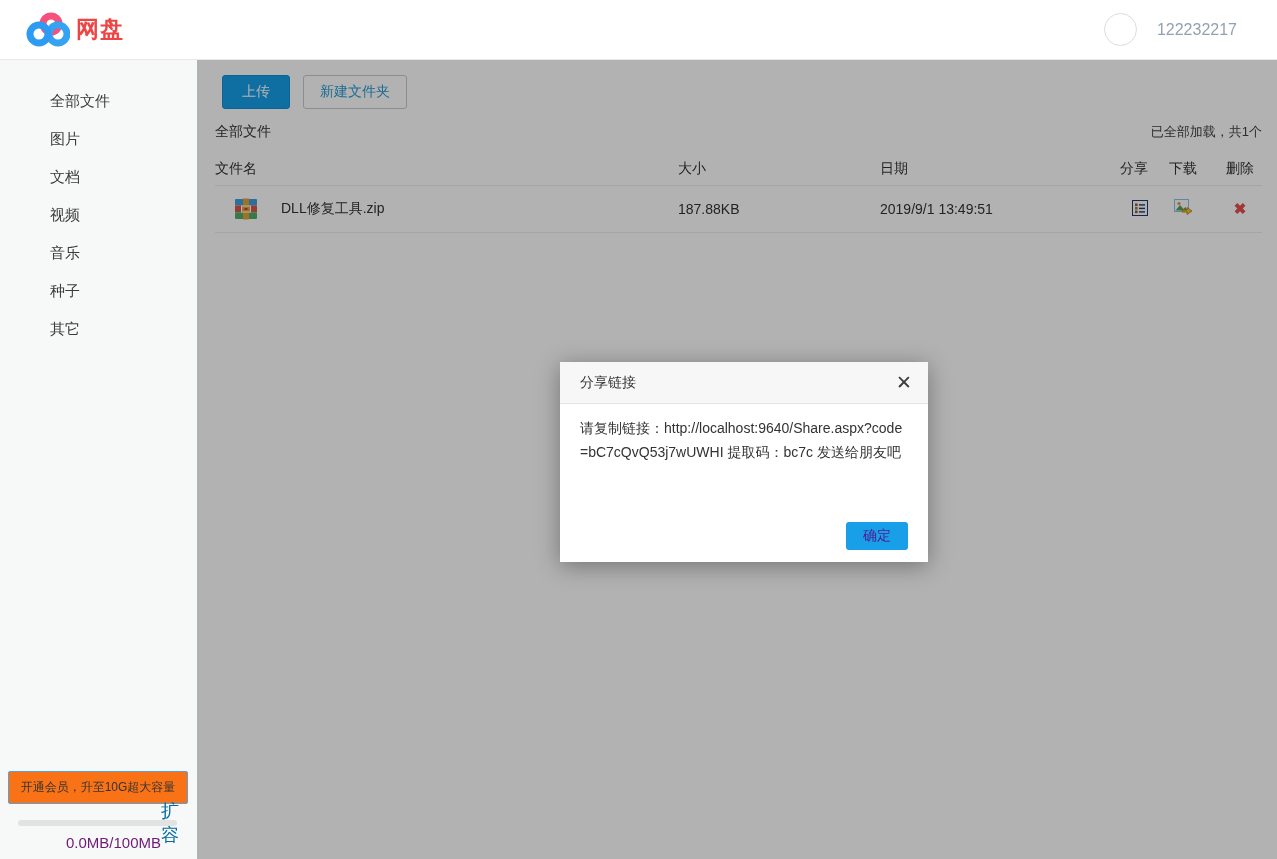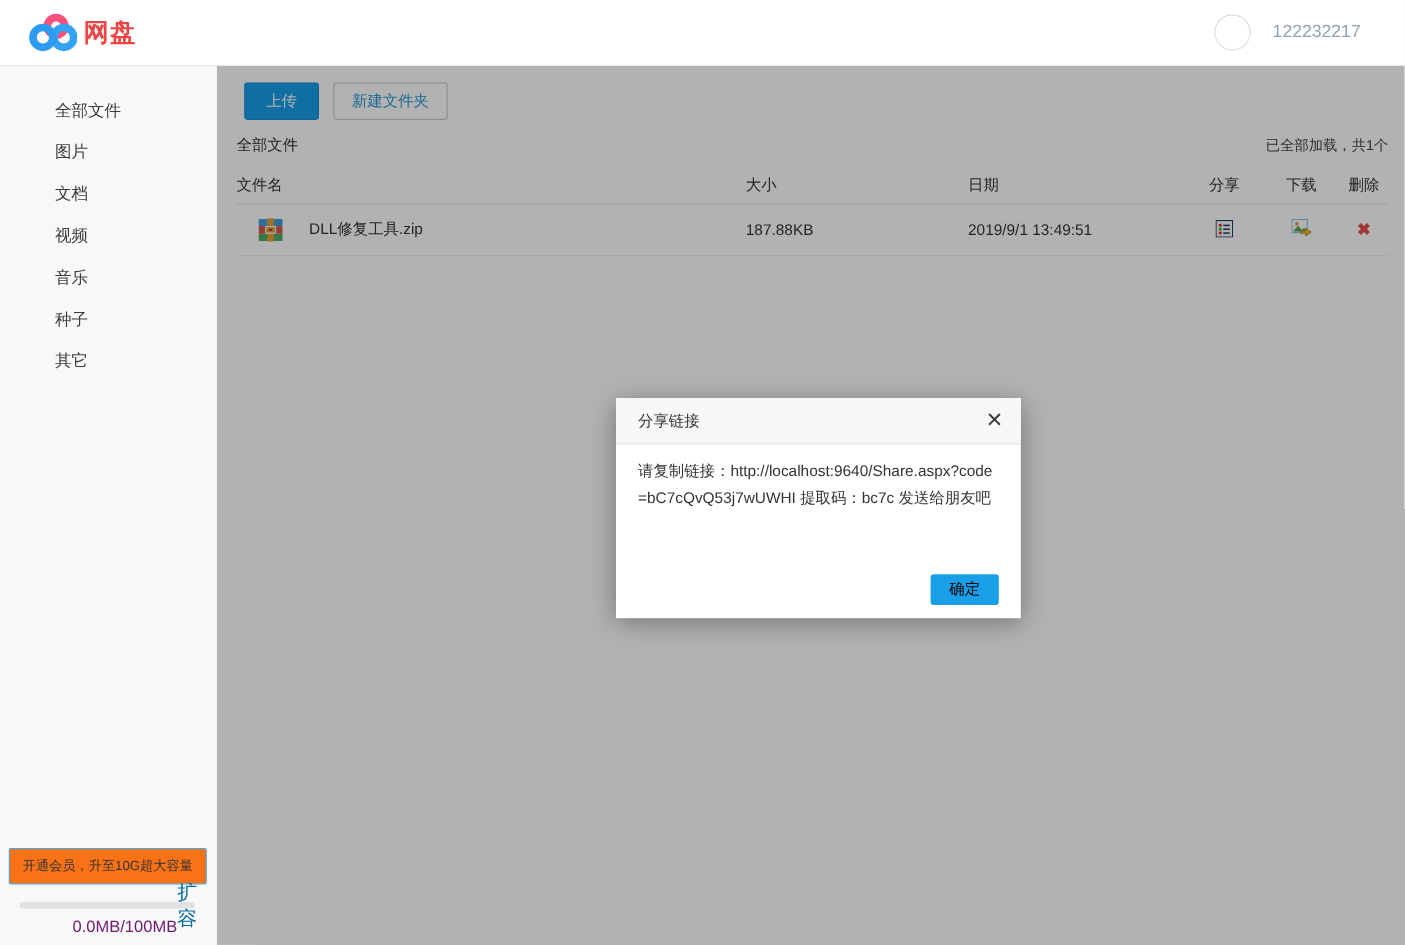--- a/index.html
+++ b/index.html
@@ -39,21 +39,21 @@
   .btn-newfolder { height:34px; padding:0 16px; background:#fff; border:1px solid #c6cbd0; border-radius:3px;
     color:#2b9ad3; font-size:14px; cursor:pointer; }
   .list-area { padding:14px 15px 0 18px; }
   .section-row { display:flex; justify-content:space-between; align-items:flex-end; margin-bottom:12px; }
   .section-title { font-size:14px; color:#333; }
   .load-status { font-size:13px; color:#424242; }
   .thead { display:flex; align-items:center; height:32px; font-size:14px; color:#333; }
   .col-name { flex:1; display:flex; align-items:center; }
   .col-size { width:202px; }
   .col-date { width:198px; }
-  .col-share { width:70px; text-align:center; }
+  .col-share { width:70px; text-align:right; }
   .col-dl { width:70px; text-align:center; }
   .col-del { width:44px; text-align:center; }
   .file-row { display:flex; align-items:center; height:48px; background:#fff;
     border-top:1px solid #ececec; border-bottom:1px solid #ececec; font-size:14px; cursor:pointer; }
   .file-icon { width:22px; height:22px; margin-left:20px; margin-right:24px; }
   .icon-btn { background:none; border:none; cursor:pointer; padding:0; line-height:0; }
   .del-glyph { color:#e2504c; font-size:15px; font-weight:bold; line-height:1; }
 
   
   .dim { position:absolute; top:0; left:0; right:0; bottom:0; background:rgba(0,0,0,0.30); z-index:30; }
@@ -62,21 +62,21 @@
   .modal { position:absolute; left:560px; top:362px; width:368px; height:200px; background:#fff;
     z-index:100; box-shadow:0 4px 22px rgba(0,0,0,0.35); }
   .modal-header { height:42px; background:#f7f7f7; border-bottom:1px solid #e2e2e2;
     display:flex; align-items:center; padding:0 14px 0 20px; }
   .modal-title { font-size:14px; color:#333; }
   .modal-close { margin-left:auto; background:none; border:none; font-size:19px; color:#3c3c3c;
     cursor:pointer; line-height:1; padding:2px; }
   .modal-body { padding:12px 20px 0 20px; font-size:14px; line-height:24px; color:#333;
     word-break:break-all; }
   .modal-confirm { position:absolute; right:20px; bottom:12px; height:28px; padding:0 17px;
-    background:#189fe8; border:none; border-radius:3px; color:#000000; font-size:14px; cursor:pointer; }
+    background:#189fe8; border:none; border-radius:3px; color:#4c1d95; font-size:14px; cursor:pointer; }
 </style>
 </head>
 <body>
 
 <div class="app">
 
   <div class="header">
     <div class="logo-wrap">
       <svg class="logo-svg" viewBox="0 0 44 38">
         <circle cx="25" cy="13" r="8" fill="none" stroke="#f4517c" stroke-width="7"></circle>

